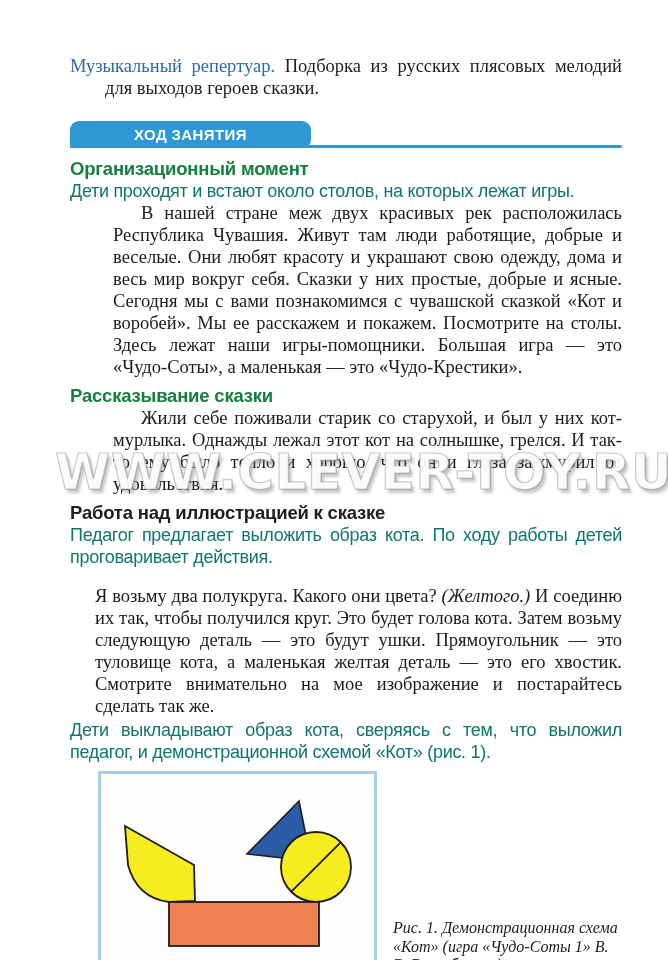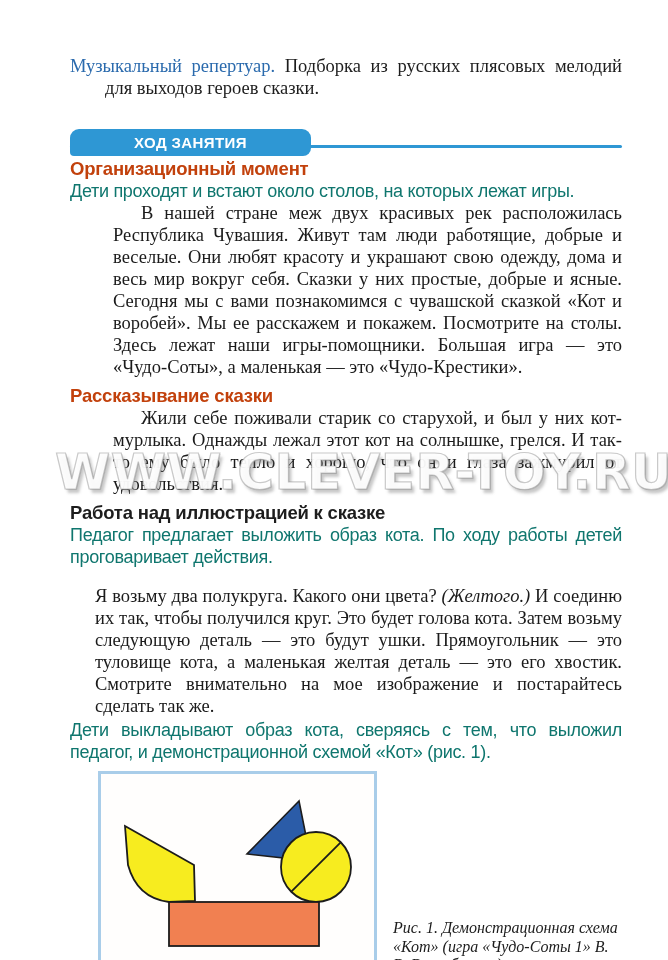--- a/index.html
+++ b/index.html
@@ -13,28 +13,28 @@
   .intro{
     margin:0;font-size:18.5px;line-height:22px;text-align:justify;
     padding-left:35px;text-indent:-35px;color:#1d1d1d;
   }
   .intro .lead{font-weight:normal;color:#2a6aad;}
 
   
   .banner-row{position:relative;height:27px;margin-top:22px;}
   .banner-rule{position:absolute;left:0;right:0;bottom:0;height:3px;background:#2e97d4;border-radius:2px;}
   .banner-tab{
-    position:absolute;left:0;top:8px;width:241px;height:27px;background:#2e97d4;
+    position:absolute;left:0;top:0;width:241px;height:27px;background:#2e97d4;
     border-radius:9px 9px 8px 4px;display:flex;align-items:center;justify-content:center;
     color:#ffffff;font-family:"Liberation Sans",sans-serif;font-weight:bold;font-size:15px;letter-spacing:.4px;
   }
 
   h3.section{
     font-family:"Liberation Sans",sans-serif;font-size:18.5px;line-height:22px;
-    color:#c2410c;margin:10px 0 0 0;font-weight:bold;letter-spacing:-0.2px;
+    color:#15803d;margin:10px 0 0 0;font-weight:bold;letter-spacing:-0.2px;
   }
   h3.section.dark{color:#1d1d1d;}
   h3.section.m7{margin-top:7px;}
 
   .dir{
     margin:0;font-family:"Liberation Sans",sans-serif;font-size:18px;line-height:22px;
     letter-spacing:-0.3px;color:#0f766e;text-align:justify;
   }
   .speech{
     margin:0;font-size:18.5px;line-height:22px;text-align:justify;color:#1b1b1b;

